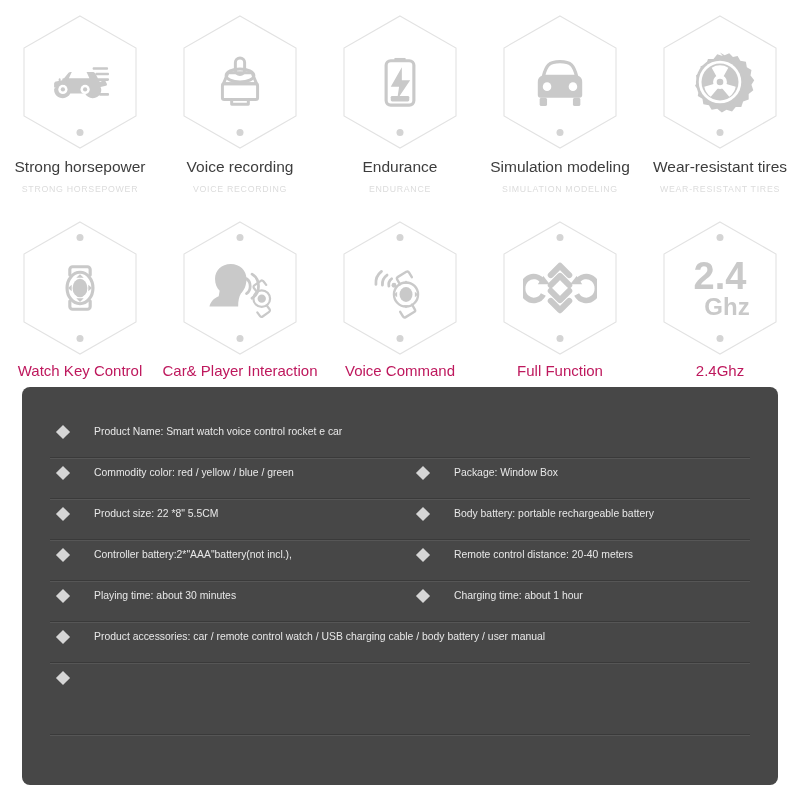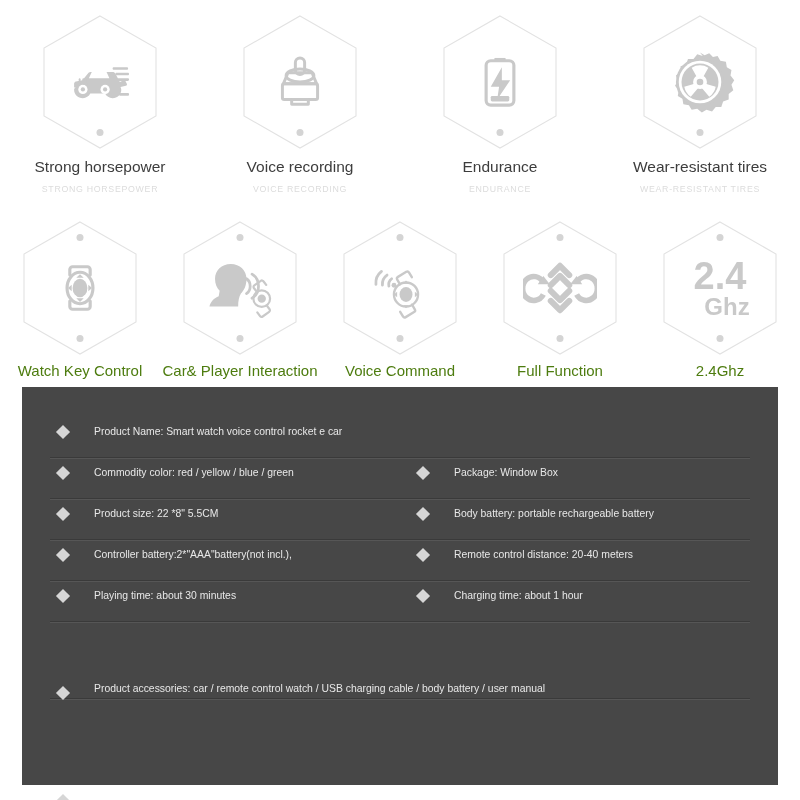--- a/index.html
+++ b/index.html
@@ -108,35 +108,36 @@
     color: #dcdcdc;
     letter-spacing: 0.7px;
     text-align: center;
     margin-top: 7px;
     white-space: nowrap;
     text-transform: uppercase;
   }
 
   .feat-title-r2 {
     font-size: 15px;
-    color: #4d7c0f;
+    color: #be185d;
     text-align: center;
     margin-top: 6px;
     white-space: nowrap;
   }
 
   
   .spec-panel {
     position: absolute;
     left: 22px;
     top: 387px;
     width: 756px;
     height: 398px;
     background: #474747;
     padding: 30px 28px 20px 28px;
+    border-radius: 8px;
   }
 
   .spec-grid {
     display: flex;
     flex-direction: column;
   }
 
   .spec-pair {
     display: flex;
     width: 100%;
@@ -149,25 +150,25 @@
     align-items: flex-start;
     height: 41px;
     border-bottom: 1px solid #3a3a3a;
     box-shadow: 0 1px 0 0 #565656;
     padding-top: 6px;
   }
 
   .spec-cell-full {
     flex: 1 1 100%;
     display: flex;
-    align-items: flex-end;
+    align-items: flex-start;
     border-bottom: 1px solid #3a3a3a;
     box-shadow: 0 1px 0 0 #565656;
+    padding-top: 6px;
     min-height: 41px;
-    margin-top: 36px;
   }
 
   .spec-cell-tall { min-height: 72px; }
 
   .bullet {
     width: 10px;
     height: 10px;
     background: #d6d6d6;
     transform: rotate(45deg);
     flex: 0 0 10px;
@@ -261,20 +262,42 @@
               </g>
               <path d="M42 24 L30 45 h9 l-2 14 L51 38 h-9 z" fill="#c9c9c9"></path>
               <rect x="30" y="55" width="20" height="6" rx="1.5" fill="#c9c9c9"></rect>
             </svg>
           </div>
         </div>
         <div class="feat-title">Endurance</div>
         <div class="feat-sub">ENDURANCE</div>
       </div>
 
+      <div class="feature-cell">
+        <div class="hex-wrap hex-row1">
+          <svg class="hex-outline" viewBox="0 0 118 136">
+            <polygon points="59,2 115,34 115,102 59,134 3,102 3,34"></polygon>
+          </svg>
+          <div class="hex-dot hex-dot-bottom"></div>
+          <div class="hex-icon">
+            <svg viewBox="0 0 80 80">
+              <g fill="#c9c9c9">
+                <path d="M22 34 C25 22 28 18 40 18 C52 18 55 22 58 34 Z" fill="none" stroke="#c9c9c9" stroke-width="3.6" stroke-linejoin="round"></path>
+                <path d="M16 40 C16 35 19 33 24 33 h32 c5 0 8 2 8 7 v14 c0 2-1 3-3 3 H19 c-2 0-3-1-3-3 Z"></path>
+                <circle cx="26" cy="45" r="4.6" fill="#ffffff"></circle>
+                <circle cx="54" cy="45" r="4.6" fill="#ffffff"></circle>
+                <rect x="18" y="57" width="8" height="9" rx="2"></rect>
+                <rect x="54" y="57" width="8" height="9" rx="2"></rect>
+              </g>
+            </svg>
+          </div>
+        </div>
+        <div class="feat-title">Simulation modeling</div>
+        <div class="feat-sub">SIMULATION MODELING</div>
+      </div>
 
       <div class="feature-cell">
         <div class="hex-wrap hex-row1">
           <svg class="hex-outline" viewBox="0 0 118 136">
             <polygon points="59,2 115,34 115,102 59,134 3,102 3,34"></polygon>
           </svg>
           <div class="hex-dot hex-dot-bottom"></div>
           <div class="hex-icon">
             <svg viewBox="0 0 80 80">
               <g fill="#c9c9c9">

